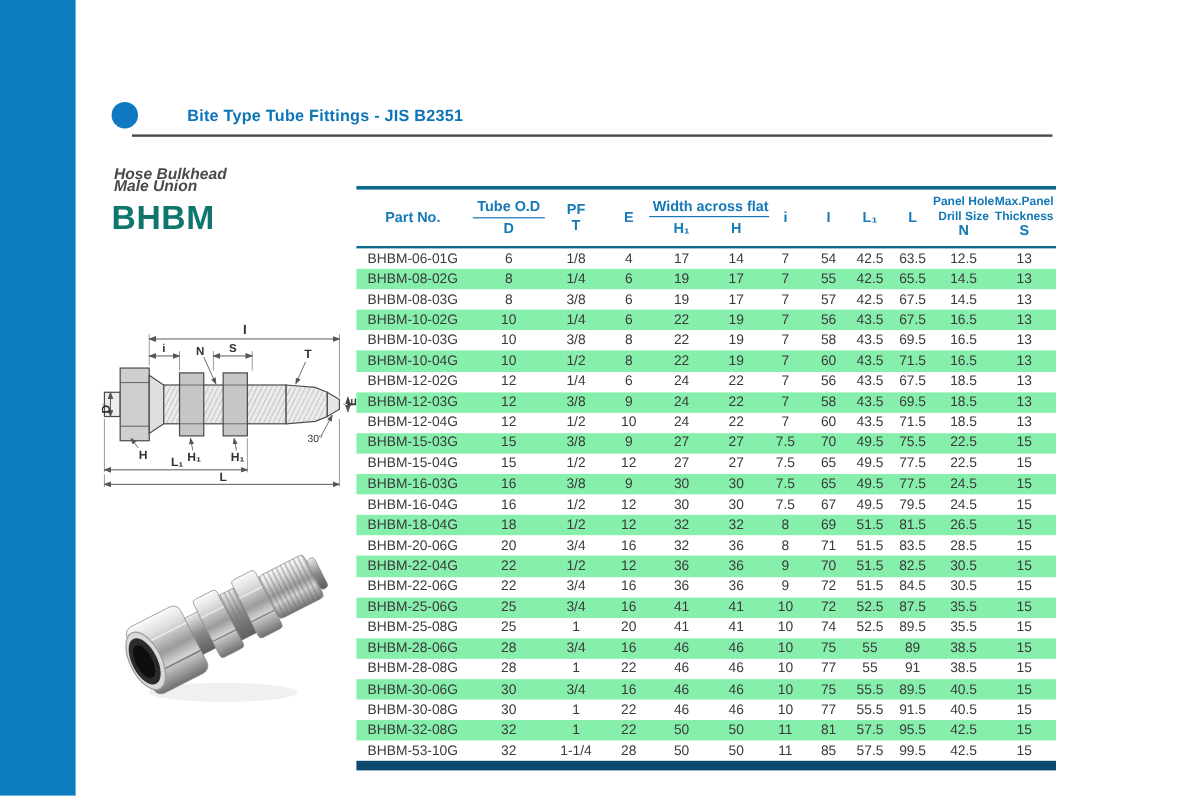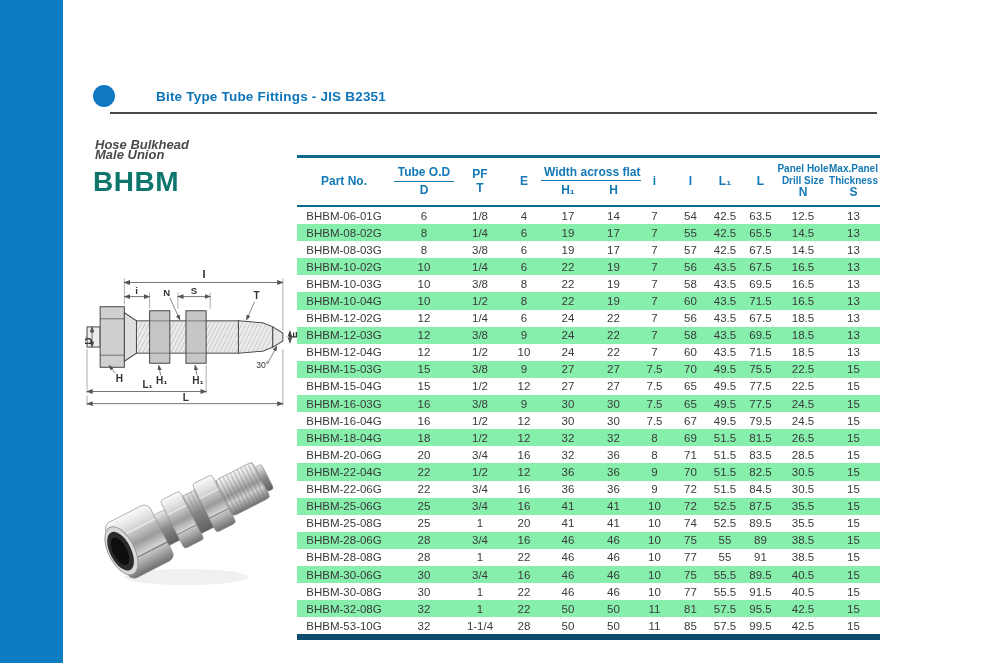--- a/index.html
+++ b/index.html
@@ -29,21 +29,21 @@
   .thead{display:flex;height:52px;border-top:3px solid #0c6b8d;border-bottom:2px solid #0c6b8d;
          box-sizing:border-box;color:#1479b6;font-weight:bold;font-size:12px;}
   .hcol{display:flex;flex-direction:column;align-items:center;justify-content:center;box-sizing:border-box;line-height:1.15;}
   .u{border-bottom:1.6px solid #1479b6;padding:0 4px 1px 4px;margin-bottom:2px;white-space:nowrap;}
   .waf-wrap{display:flex;flex-direction:column;align-items:center;justify-content:center;}
   .waf{text-align:right;line-height:1.05;border-bottom:1.6px solid #1479b6;padding-bottom:1px;margin-bottom:2px;
        width:100px;}
   .waf-sub{display:flex;width:100%;}
   .waf-sub span{text-align:center;}
   .small2{font-size:10px;line-height:1.12;text-align:center;margin:0 -6px;}
-  .tbody{font-size:11.5px;color:#3a3a3a;border-bottom:6px solid #0c4a6e;}
+  .tbody{font-size:11.5px;color:#3a3a3a;border-bottom:8px solid #0c4a6e;}
   .trow{display:flex;height:17.1px;align-items:center;}
   .trow.alt{background:#86efac;}
   .c{display:block;text-align:center;white-space:nowrap;}
   .w0{width:94px;} .w1{width:66px;} .w2{width:46px;} .w3{width:42px;} .w4{width:46px;} .w5{width:45px;}
   .w6{width:37px;} .w7{width:35px;} .w8{width:34px;} .w9{width:37px;} .w10{width:48px;} .w11{width:53px;}
 
   svg text{font-family:"Liberation Sans","DejaVu Sans",sans-serif;}
 </style>
 </head>
 <body>

